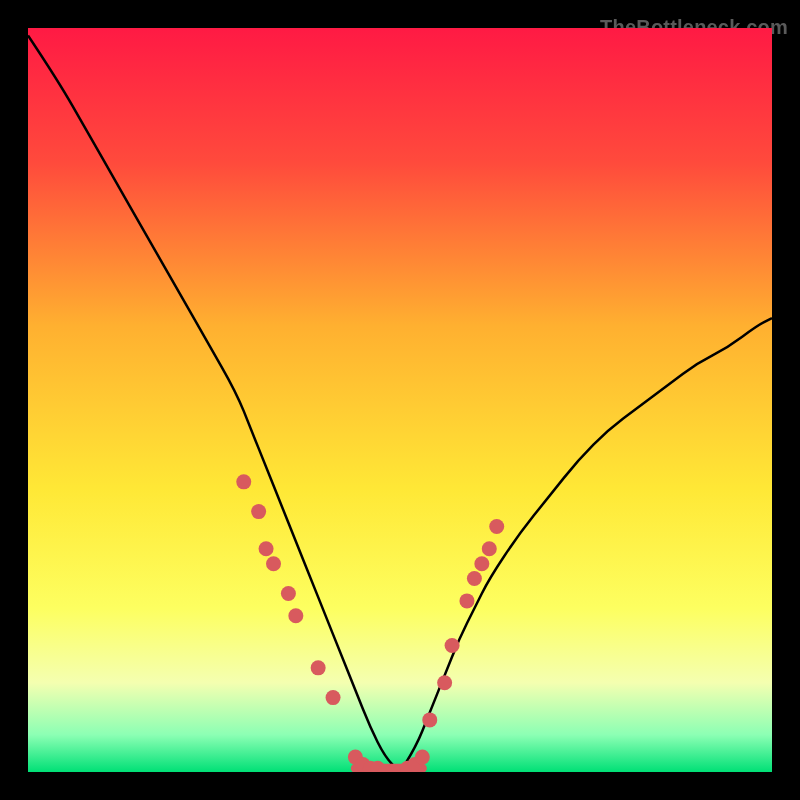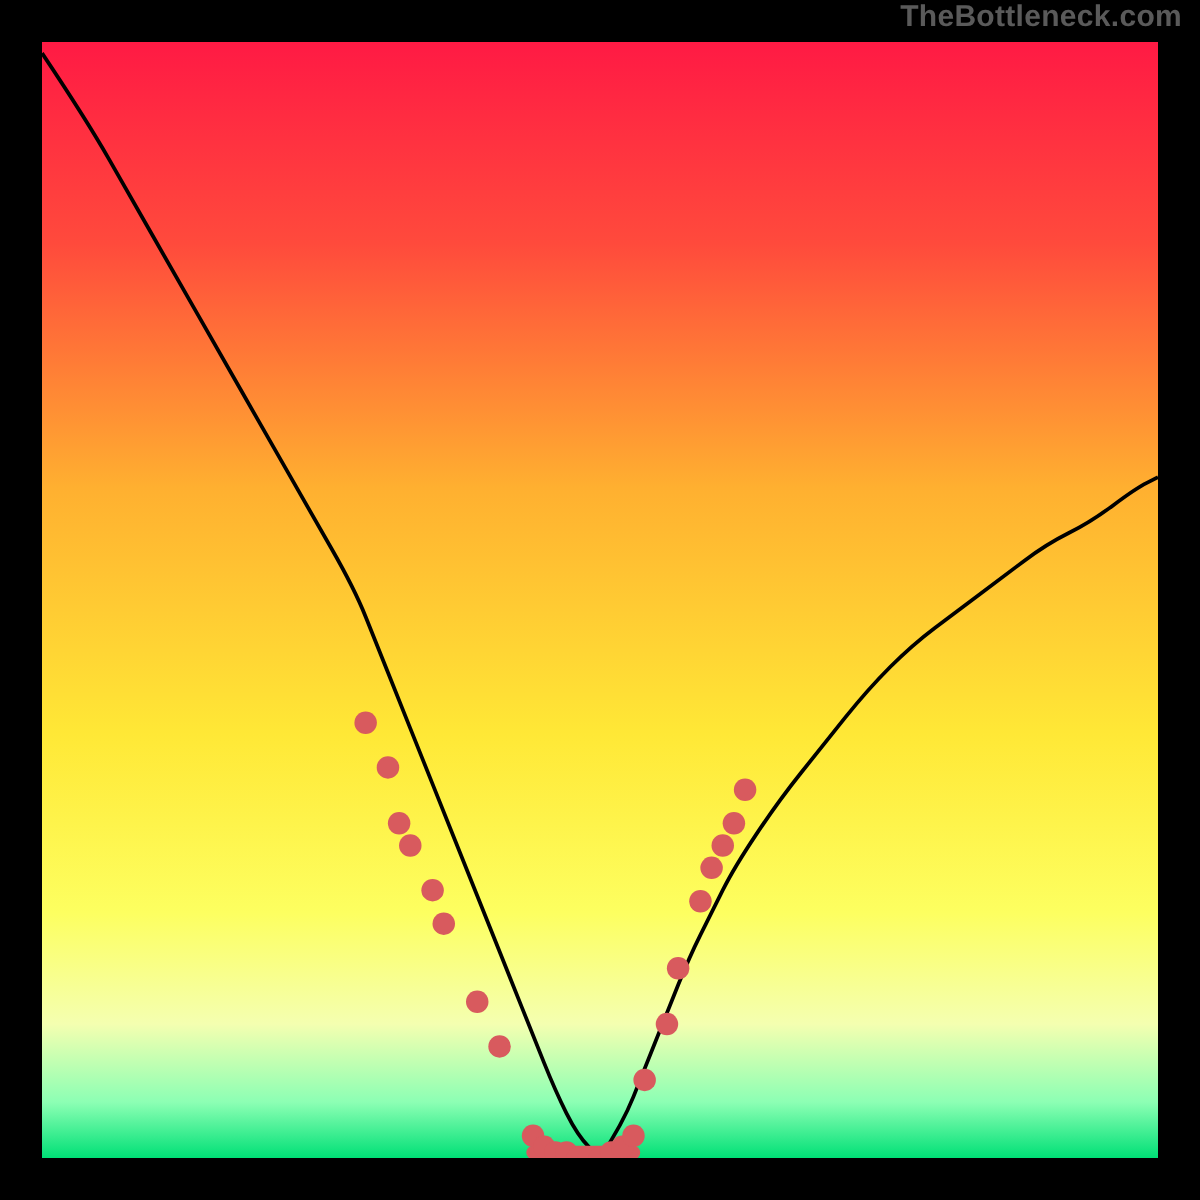--- a/index.html
+++ b/index.html
@@ -8,21 +8,21 @@
     width: 800px;
     height: 800px;
     background: #000;
     overflow: hidden;
   }
   .wrapper { position: relative; width: 800px; height: 800px; }
   .plot { position: absolute; left: 28px; top: 28px; width: 744px; height: 744px; }
   .gradient { position: absolute; inset: 0; }
   .watermark {
     position: absolute;
-    top: 0; right: 12px;
+    top: 16px; right: 12px;
     font-family: Arial, Helvetica, sans-serif;
     font-weight: bold;
     font-size: 20px;
     color: #5a5a5a;
     letter-spacing: 0.2px;
   }
   svg.curves { position: absolute; inset: 0; }
 </style>
 </head>
 <body>

